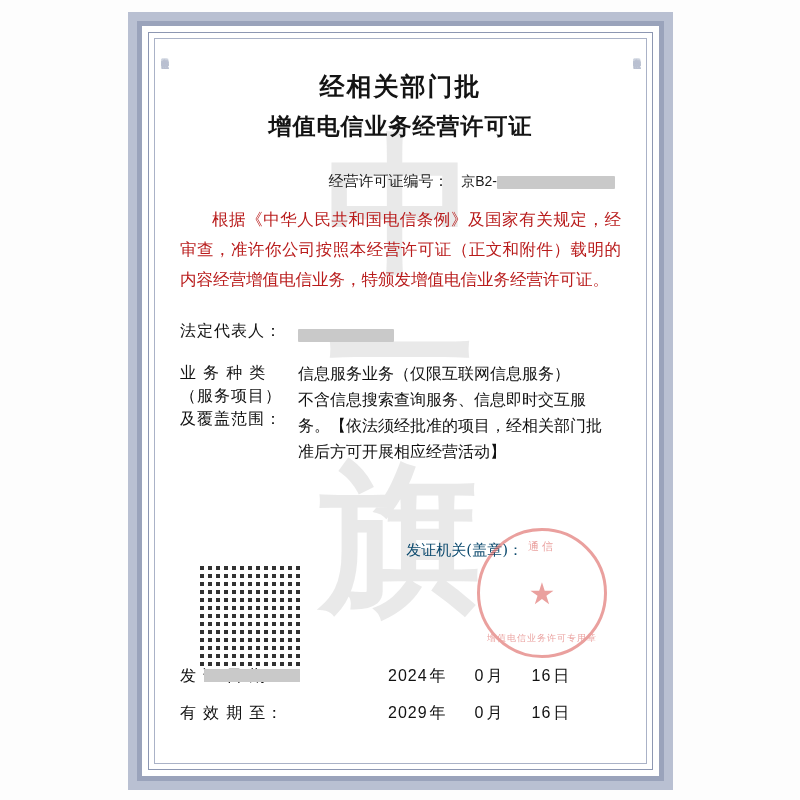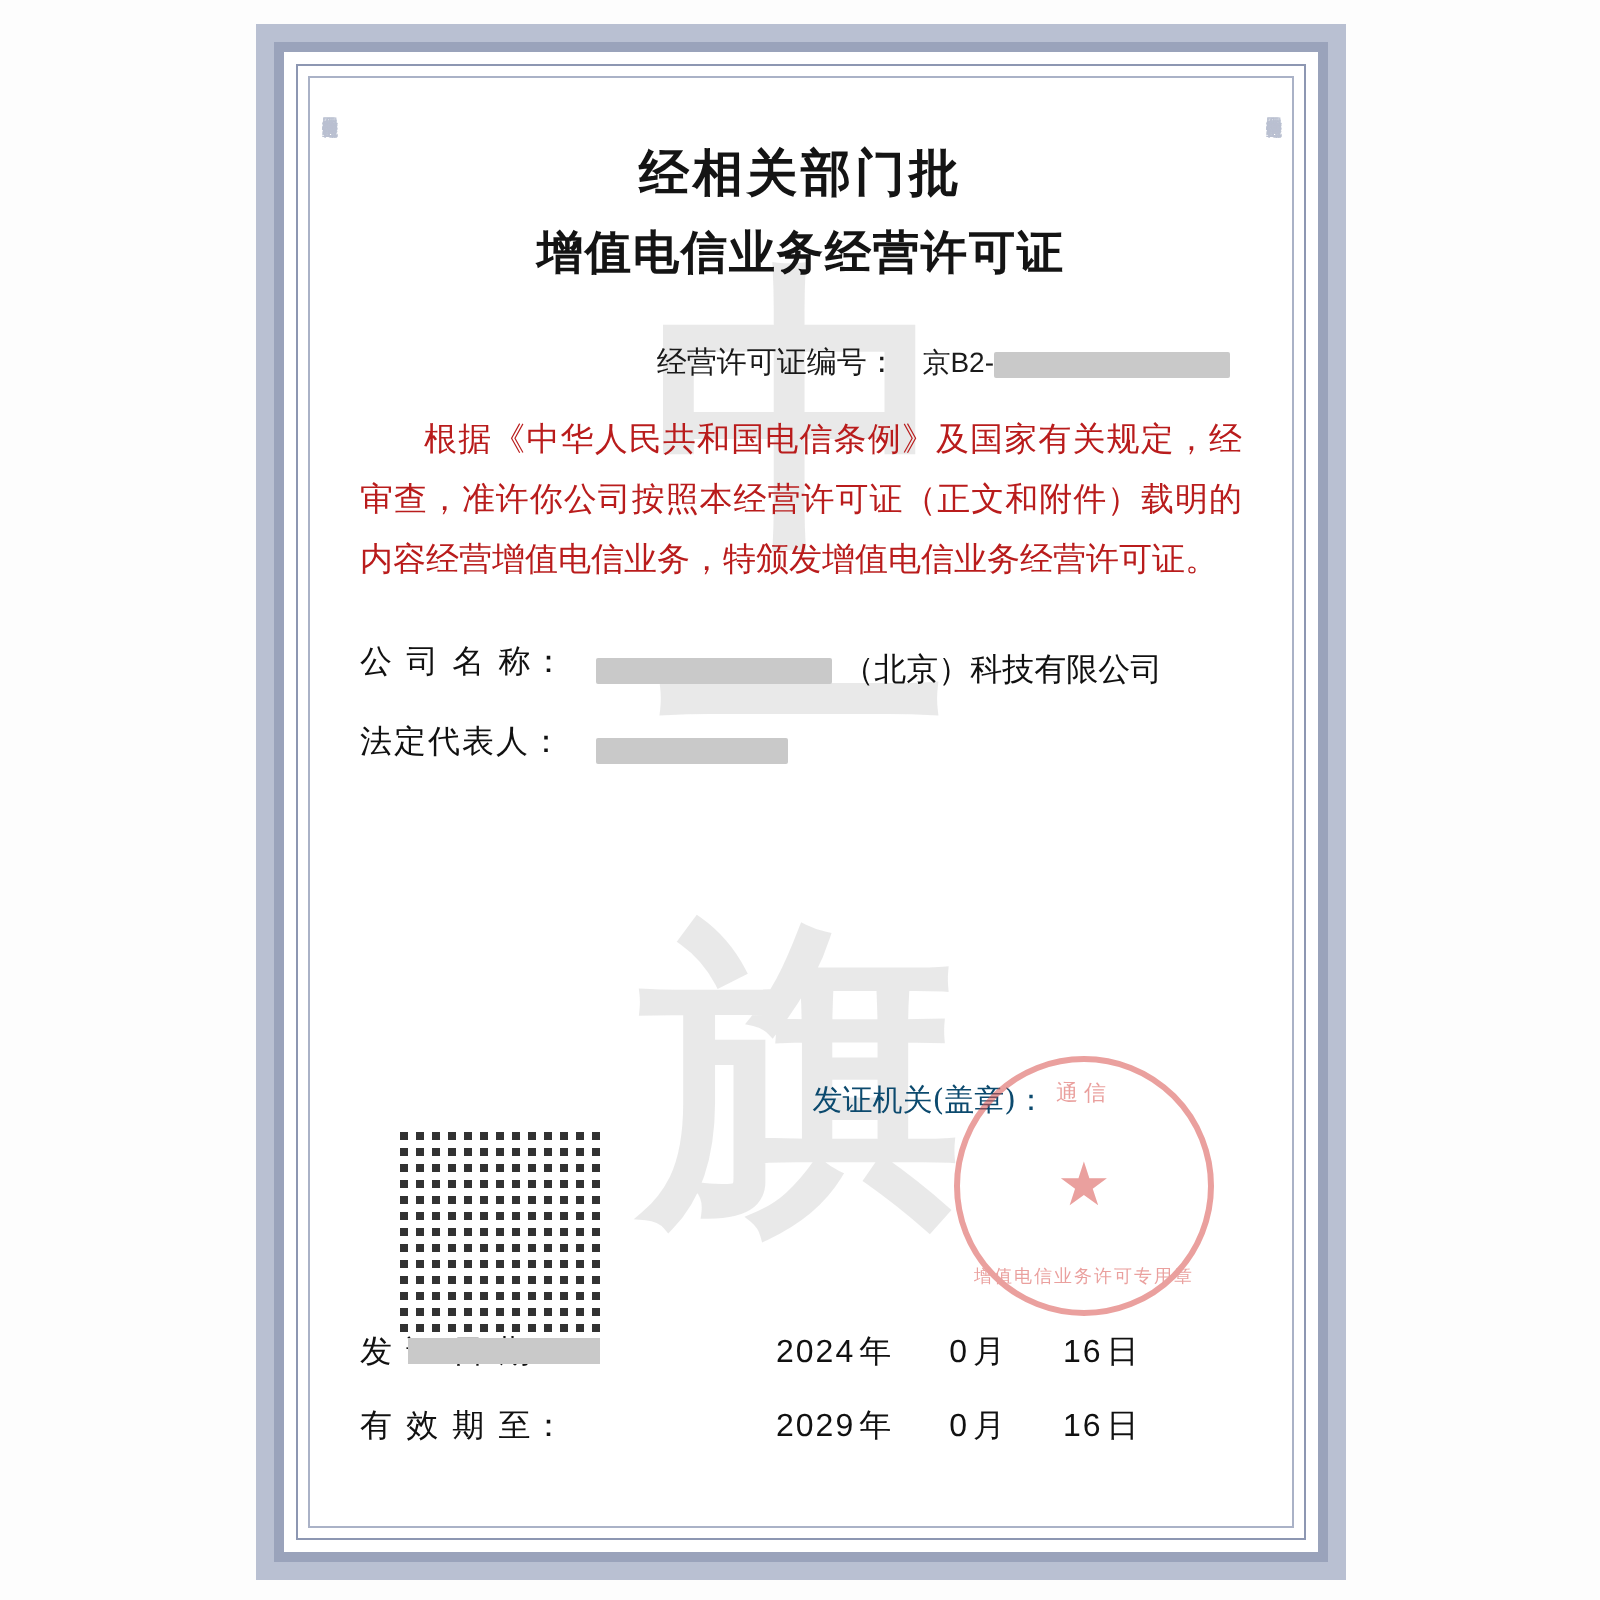--- a/index.html
+++ b/index.html
@@ -241,35 +241,41 @@
 
       <div class="cert-no">
         <span>经营许可证编号：</span>
         <span class="val">京B2-</span><span class="redacted bar-md"></span>
       </div>
 
       <div class="para">根据《中华人民共和国电信条例》及国家有关规定，经审查，准许你公司按照本经营许可证（正文和附件）载明的内容经营增值电信业务，特颁发增值电信业务经营许可证。</div>
 
       <div class="rows">
 
-        <div class="row">
-          <div class="lbl">公 司 名 称：</div>
-          <div class="val">
-            <span class="redacted bar-md"></span>
-            <span>（北京）科技有限公司</span>
-          </div>
-        </div>
 
         <div class="row">
           <div class="lbl">法定代表人：</div>
           <div class="val">
             <span class="redacted bar-lg"></span>
           </div>
         </div>
 
+        <div class="row scope">
+          <div class="lbl">
+            <span class="ln">业 务 种 类</span>
+            <span class="ln">（服务项目）</span>
+            <span class="ln">及覆盖范围：</span>
+          </div>
+          <div class="val">
+            <div>信息服务业务（仅限互联网信息服务）</div>
+            <div>不含信息搜索查询服务、信息即时交互服</div>
+            <div>务。【依法须经批准的项目，经相关部门批</div>
+            <div>准后方可开展相应经营活动】</div>
+          </div>
+        </div>
 
       </div>
 
       <div class="issuer">发证机关(盖章)：</div>
 
       <div class="dates">
         <div class="dline">
           <span class="lbl">发 证 日 期：</span>
           <span class="dv">
             <span class="num">2024</span><span class="sep">年</span><span class="gap"></span><span class="num">0</span><span class="sep">月</span><span class="gap"></span><span class="num">16</span><span class="sep">日</span>

